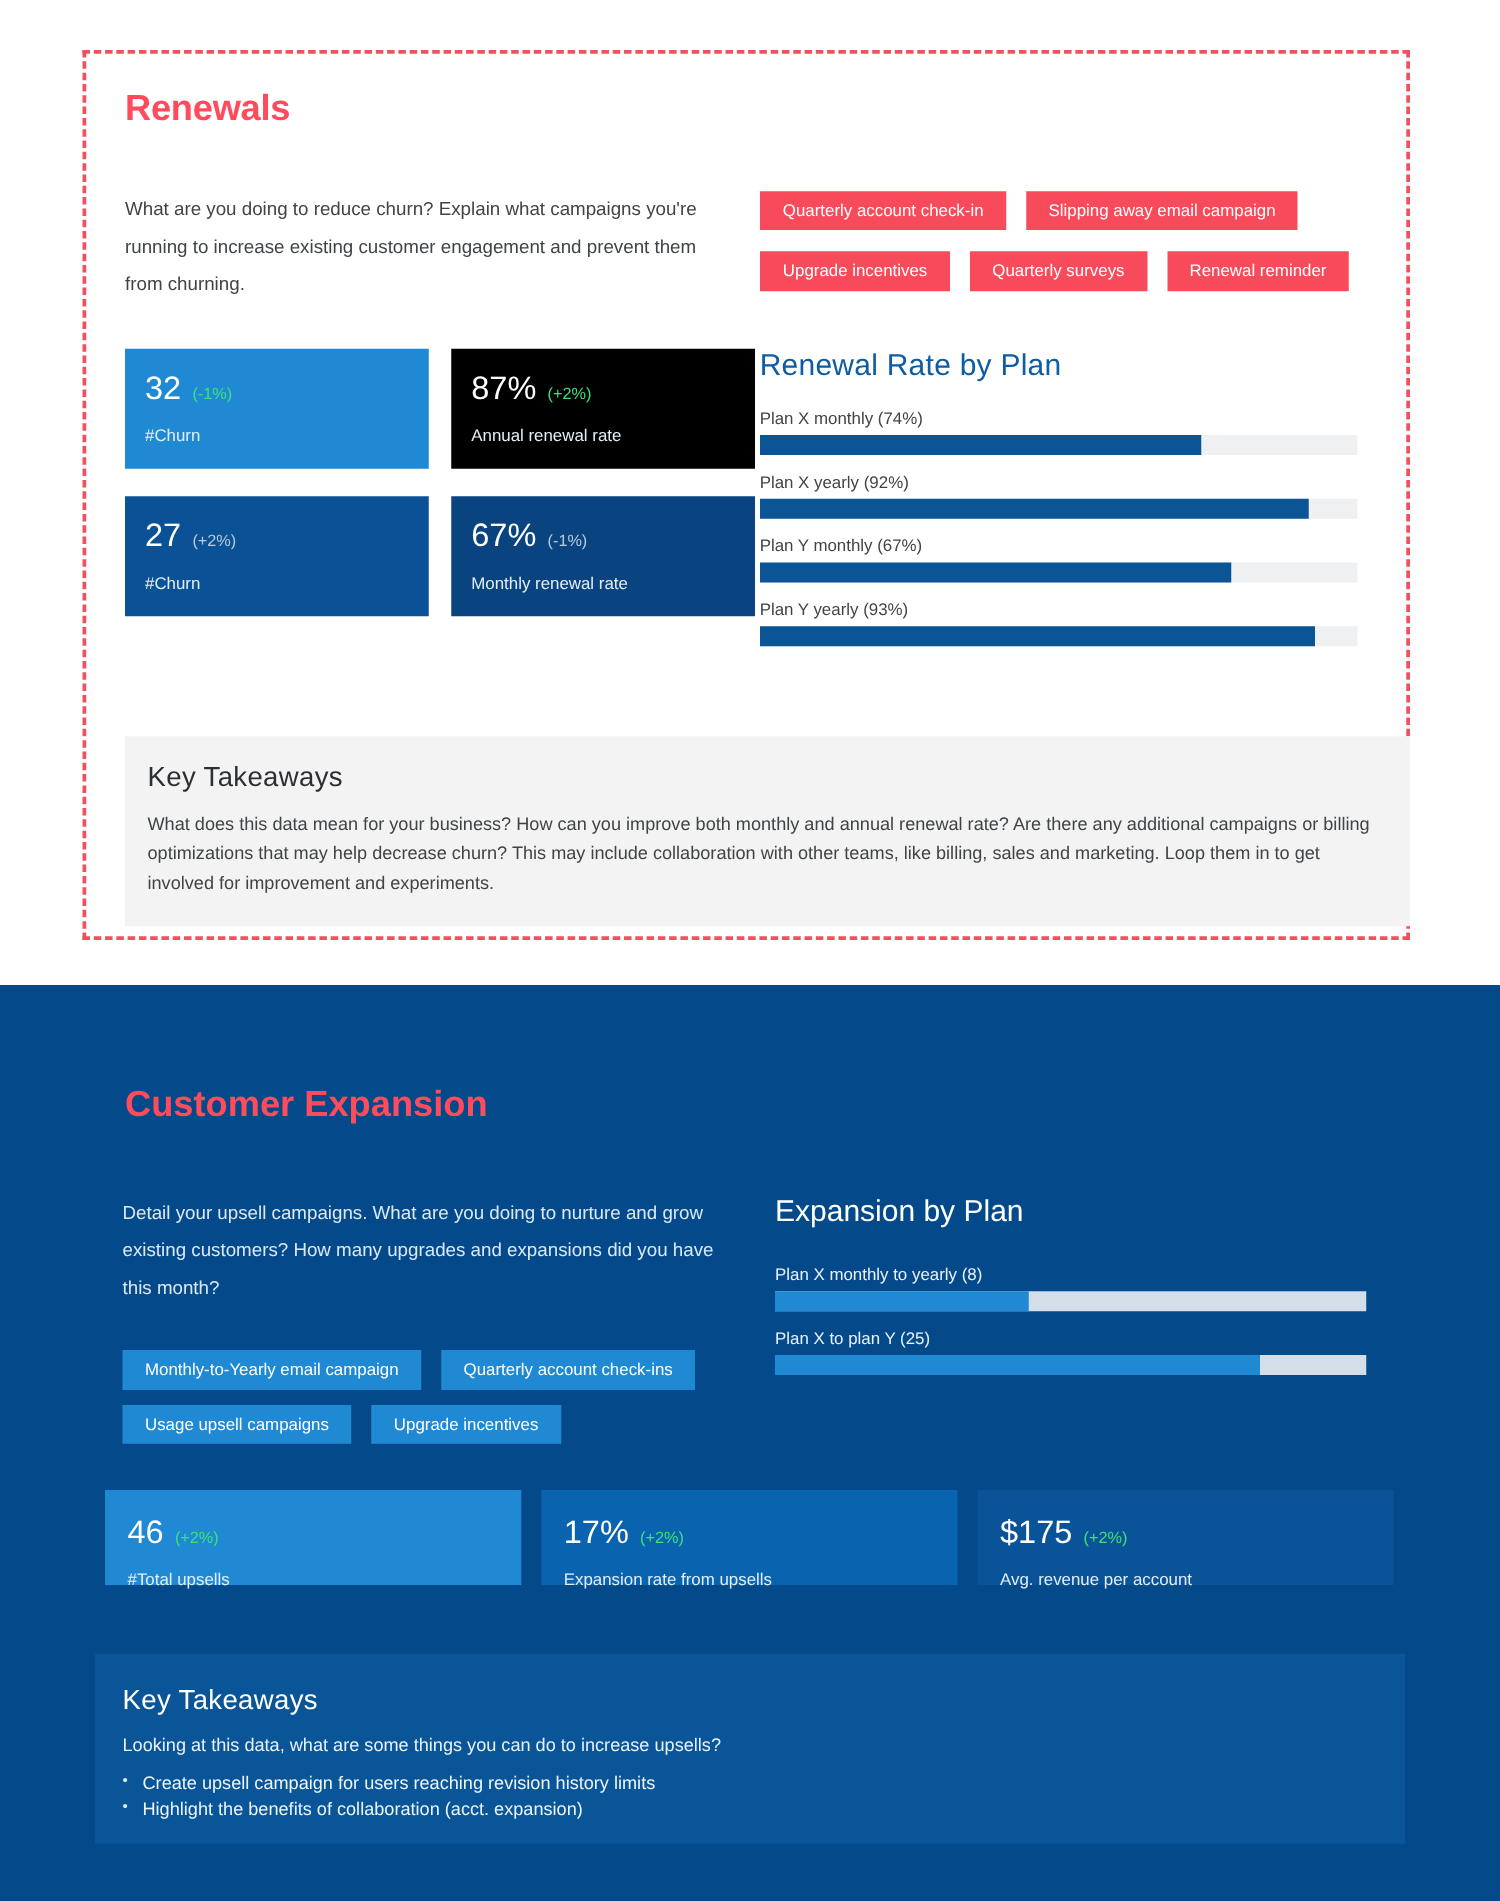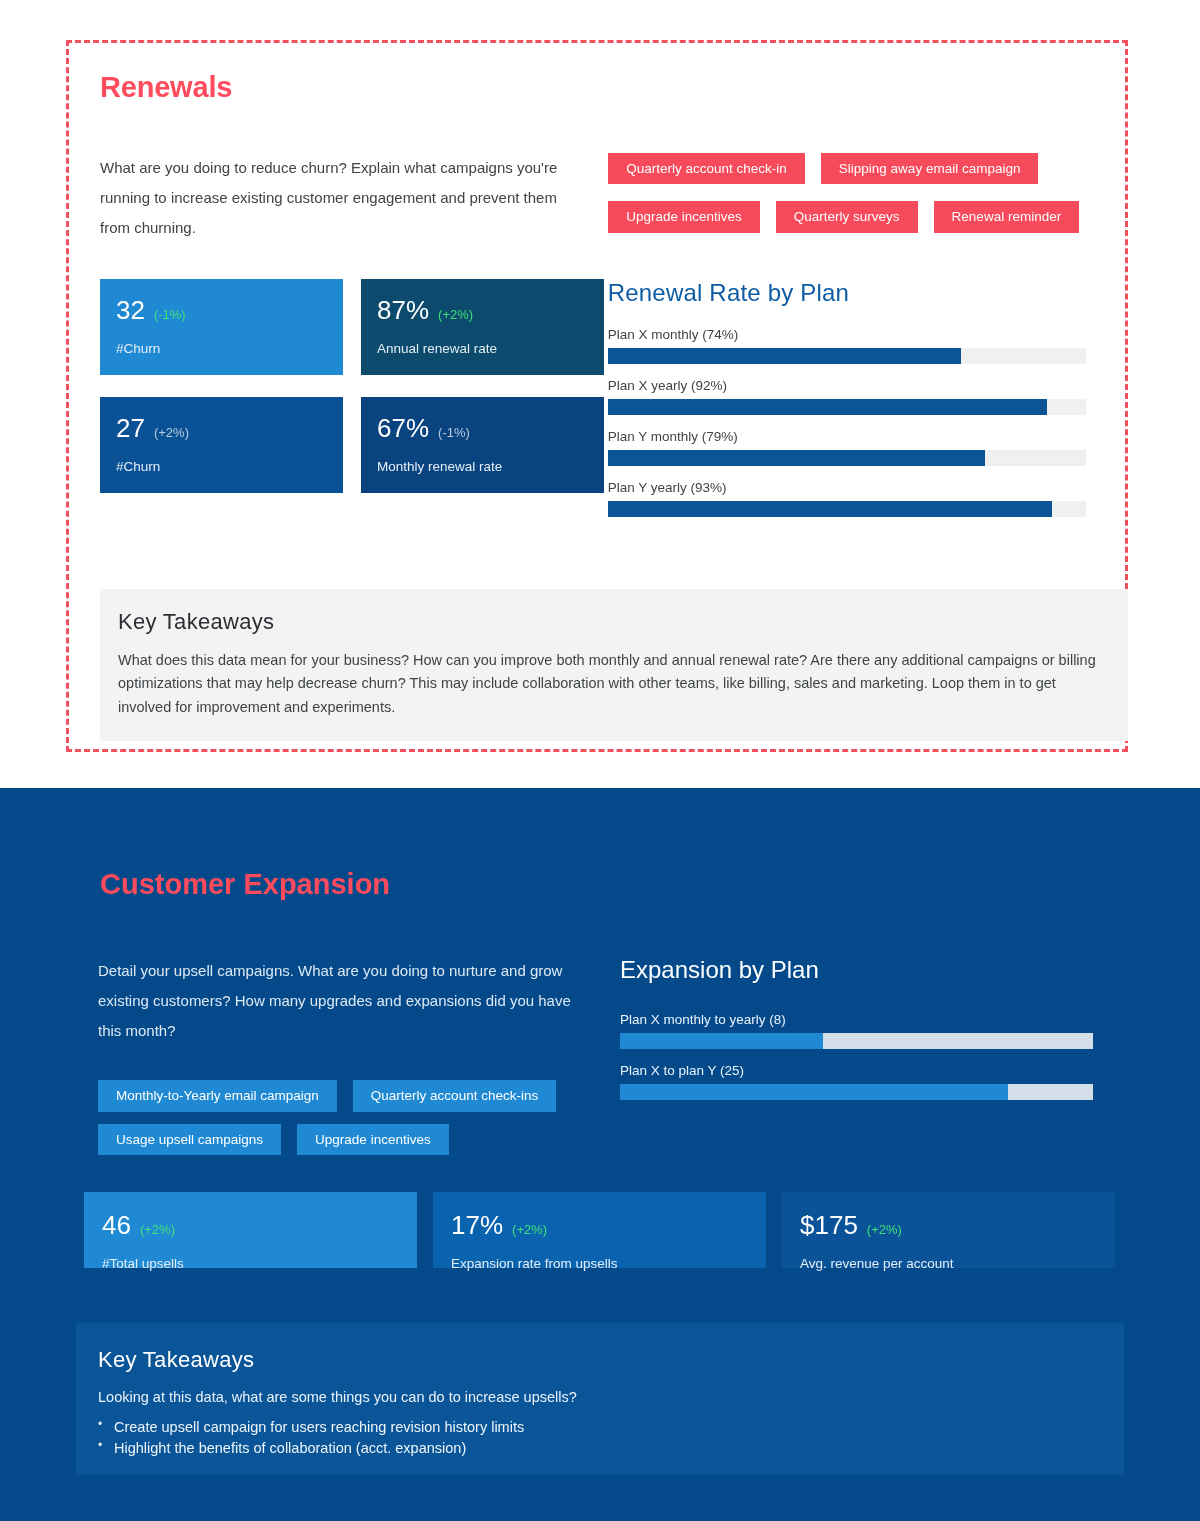--- a/index.html
+++ b/index.html
@@ -73,21 +73,21 @@
     display: grid;
     grid-template-columns: 243px 243px;
     gap: 22px 18px;
   }
   .metric-card {
     height: 96px;
     padding: 18px 16px 0 16px;
     color: #ffffff;
   }
   .mc-a { background: #2089d4; }
-  .mc-b { background: #0c4a6e; }
+  .mc-b { background: #000000; }
   .mc-c { background: #0a5196; }
   .mc-d { background: #0a4480; }
   .mc-top { display: flex; align-items: baseline; gap: 9px; }
   .mc-value { font-size: 26px; line-height: 1; font-weight: 400; }
   .mc-delta { font-size: 13px; line-height: 1; }
   .mc-delta.up { color: #3fe07a; }
   .mc-delta.flat { color: #b9cadb; }
   .mc-label { margin-top: 18px; font-size: 13.5px; color: #e4eef7; }
 
   
@@ -287,21 +287,21 @@
                 <div class="bar-fill" style="width: 74%;"></div>
               </div>
             </div>
             <div class="chart-row">
               <div class="chart-row-label">Plan X yearly (92%)</div>
               <div class="bar-track">
                 <div class="bar-fill" style="width: 92%;"></div>
               </div>
             </div>
             <div class="chart-row">
-              <div class="chart-row-label">Plan Y monthly (79%)</div>
+              <div class="chart-row-label">Plan Y monthly (67%)</div>
               <div class="bar-track">
                 <div class="bar-fill" style="width: 79%;"></div>
               </div>
             </div>
             <div class="chart-row">
               <div class="chart-row-label">Plan Y yearly (93%)</div>
               <div class="bar-track">
                 <div class="bar-fill" style="width: 93%;"></div>
               </div>
             </div>

